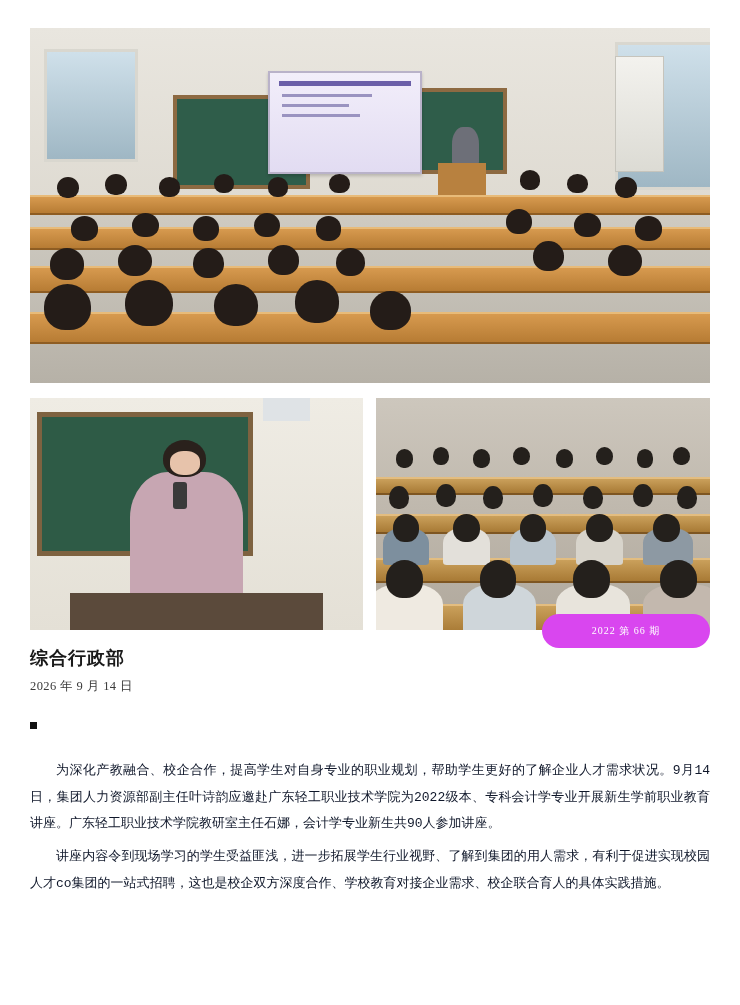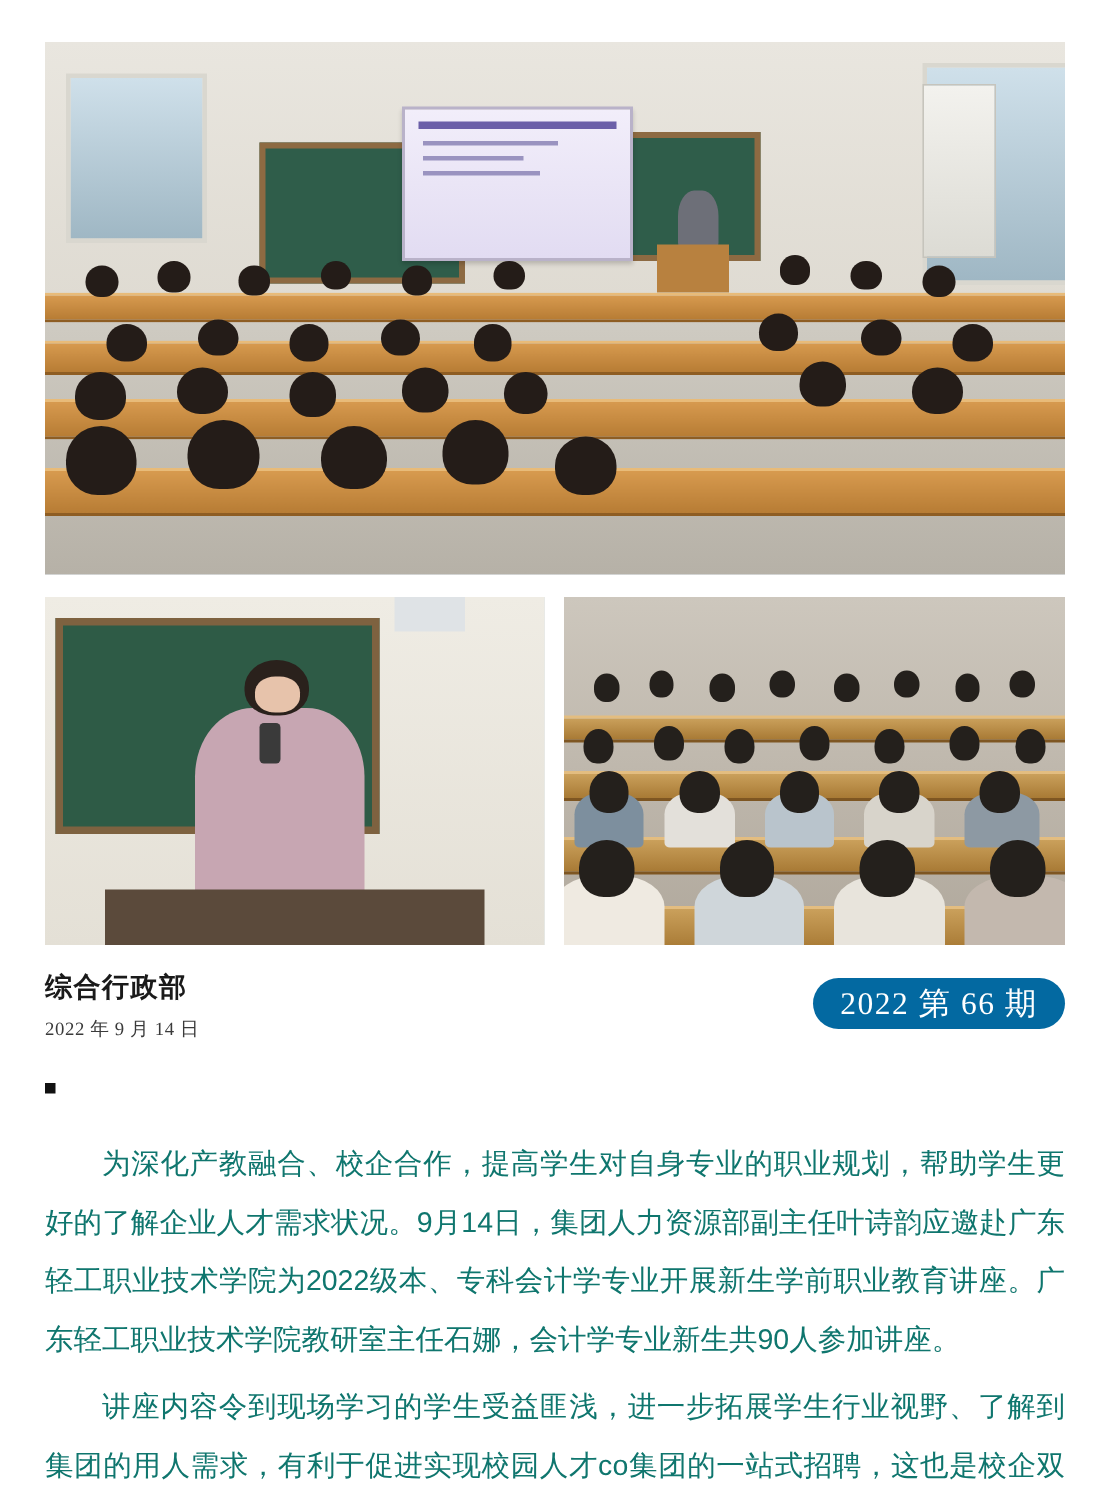--- a/index.html
+++ b/index.html
@@ -185,27 +185,27 @@
     margin: 0 0 8px 0;
   }
   .date {
     font-size: 12.5px;
     color: #3a3a3a;
     letter-spacing: .4px;
   }
   .issue-badge {
     position: absolute;
     right: 30px;
-    top: 652px;
+    top: 614px;
     width: 168px;
     height: 34px;
-    background: #0369a1;
+    background: #d946ef;
     border-radius: 17px;
     color: #ffffff;
-    font-size: 21px;
+    font-size: 10px;
     letter-spacing: 1px;
     display: flex;
     align-items: center;
     justify-content: center;
     font-family: "Liberation Serif", serif;
   }
 
   
   .headline-wrap {
     position: absolute;
@@ -230,27 +230,27 @@
     font-family: "Liberation Serif", serif;
   }
 
   .body-text {
     position: absolute;
     left: 30px;
     top: 758px;
     width: 680px;
   }
   .para {
-    font-size: 19px;
+    font-size: 13px;
     line-height: 2.05;
     text-align: justify;
     text-indent: 2em;
-    color: #0f766e;
+    color: #0f172a;
     margin: 0 0 6px 0;
-    font-family: Liberation Sans, sans-serif;
+    font-family: Liberation Mono, monospace;
   }
 </style>
 </head>
 <body>
 
 <div class="page">
 
   <div class="photo-top">
     <div class="hall">
       <div class="ceiling"></div>
@@ -363,21 +363,21 @@
       <div class="h" style="left:31%; top:70%; width:11%; height:16%;"></div>
       <div class="t" style="left:54%; top:80%; width:22%; height:22%; background:#e8e4dc;"></div>
       <div class="h" style="left:59%; top:70%; width:11%; height:16%;"></div>
       <div class="t" style="left:80%; top:80%; width:24%; height:22%; background:#c3b8ae;"></div>
       <div class="h" style="left:85%; top:70%; width:11%; height:16%;"></div>
     </div>
   </div>
 
   <div class="meta">
     <div class="dept">综合行政部</div>
-    <div class="date">2022 年 9 月 14 日</div>
+    <div class="date">2026 年 9 月 14 日</div>
   </div>
 
   <div class="issue-badge">2022  第 66 期</div>
 
   <div class="headline-wrap">
     <span class="bullet"></span>
   </div>
 
   <div class="body-text">
     <p class="para">为深化产教融合、校企合作，提高学生对自身专业的职业规划，帮助学生更好的了解企业人才需求状况。9月14日，集团人力资源部副主任叶诗韵应邀赴广东轻工职业技术学院为2022级本、专科会计学专业开展新生学前职业教育讲座。广东轻工职业技术学院教研室主任石娜，会计学专业新生共90人参加讲座。</p>

